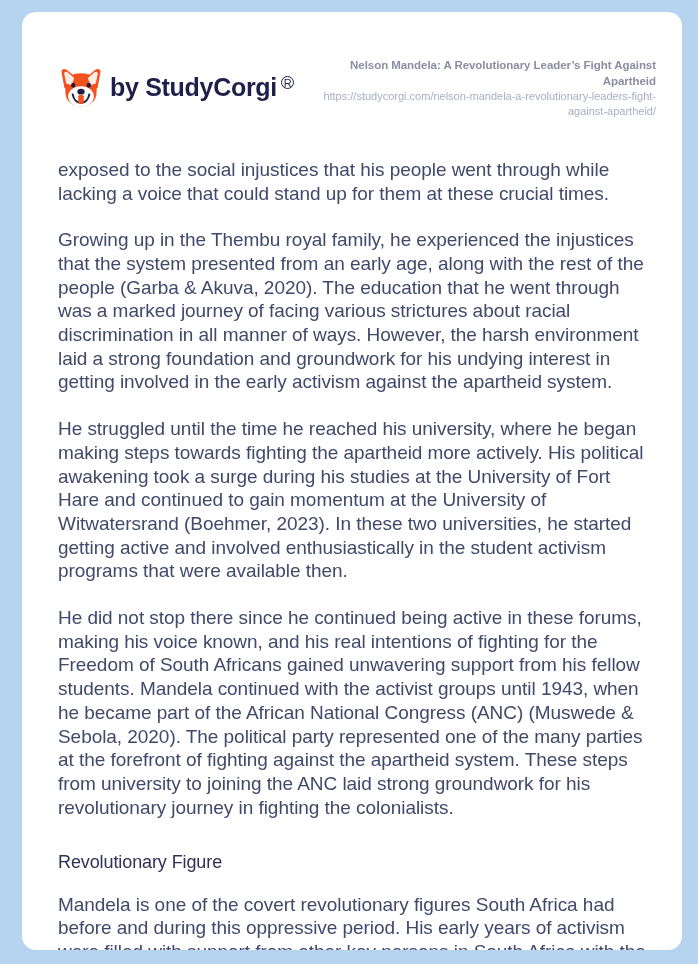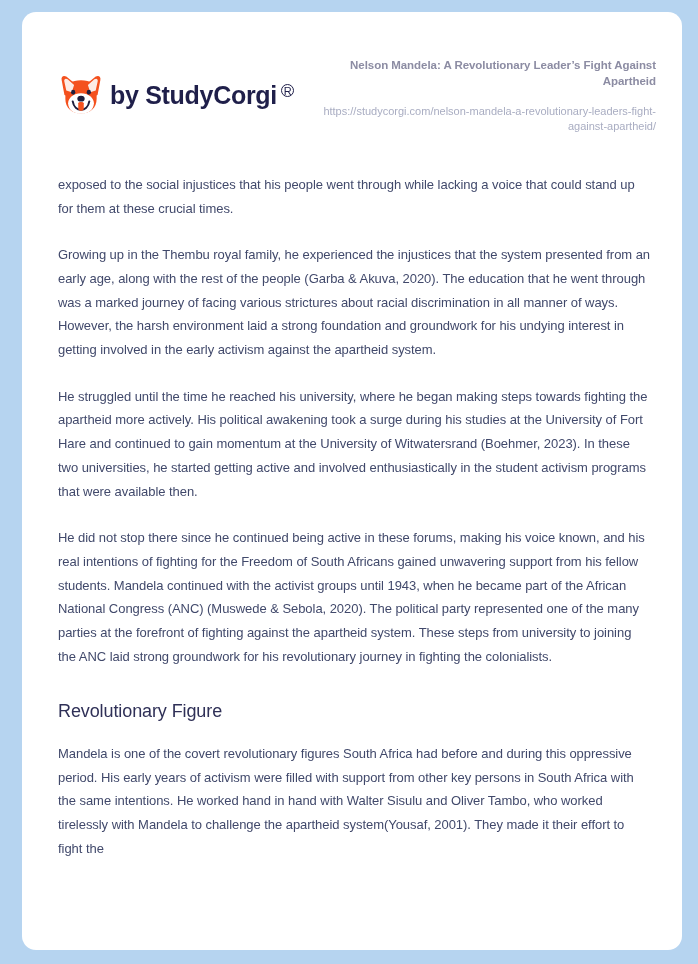--- a/index.html
+++ b/index.html
@@ -88,34 +88,34 @@
     font-weight: bold;
     line-height: 1.35;
     letter-spacing: -0.05px;
   }
 
   .header-url {
     color: #a9adc2;
     font-size: 11px;
     font-weight: normal;
     line-height: 1.4;
-    margin-top: 15px;
+    margin-top: 0;
     word-break: break-word;
   }
 
   
   .doc-body {
     padding: 0 30px 0 36px;
     margin-top: 38px;
     box-sizing: border-box;
   }
 
   .doc-para {
     color: #41496b;
-    font-size: 13px;
+    font-size: 19px;
     line-height: 23.7px;
     margin: 0 0 23px 0;
     text-align: left;
     letter-spacing: -0.05px;
   }
 
   .doc-heading {
     color: #2f3057;
     font-size: 18px;
     font-weight: normal;

